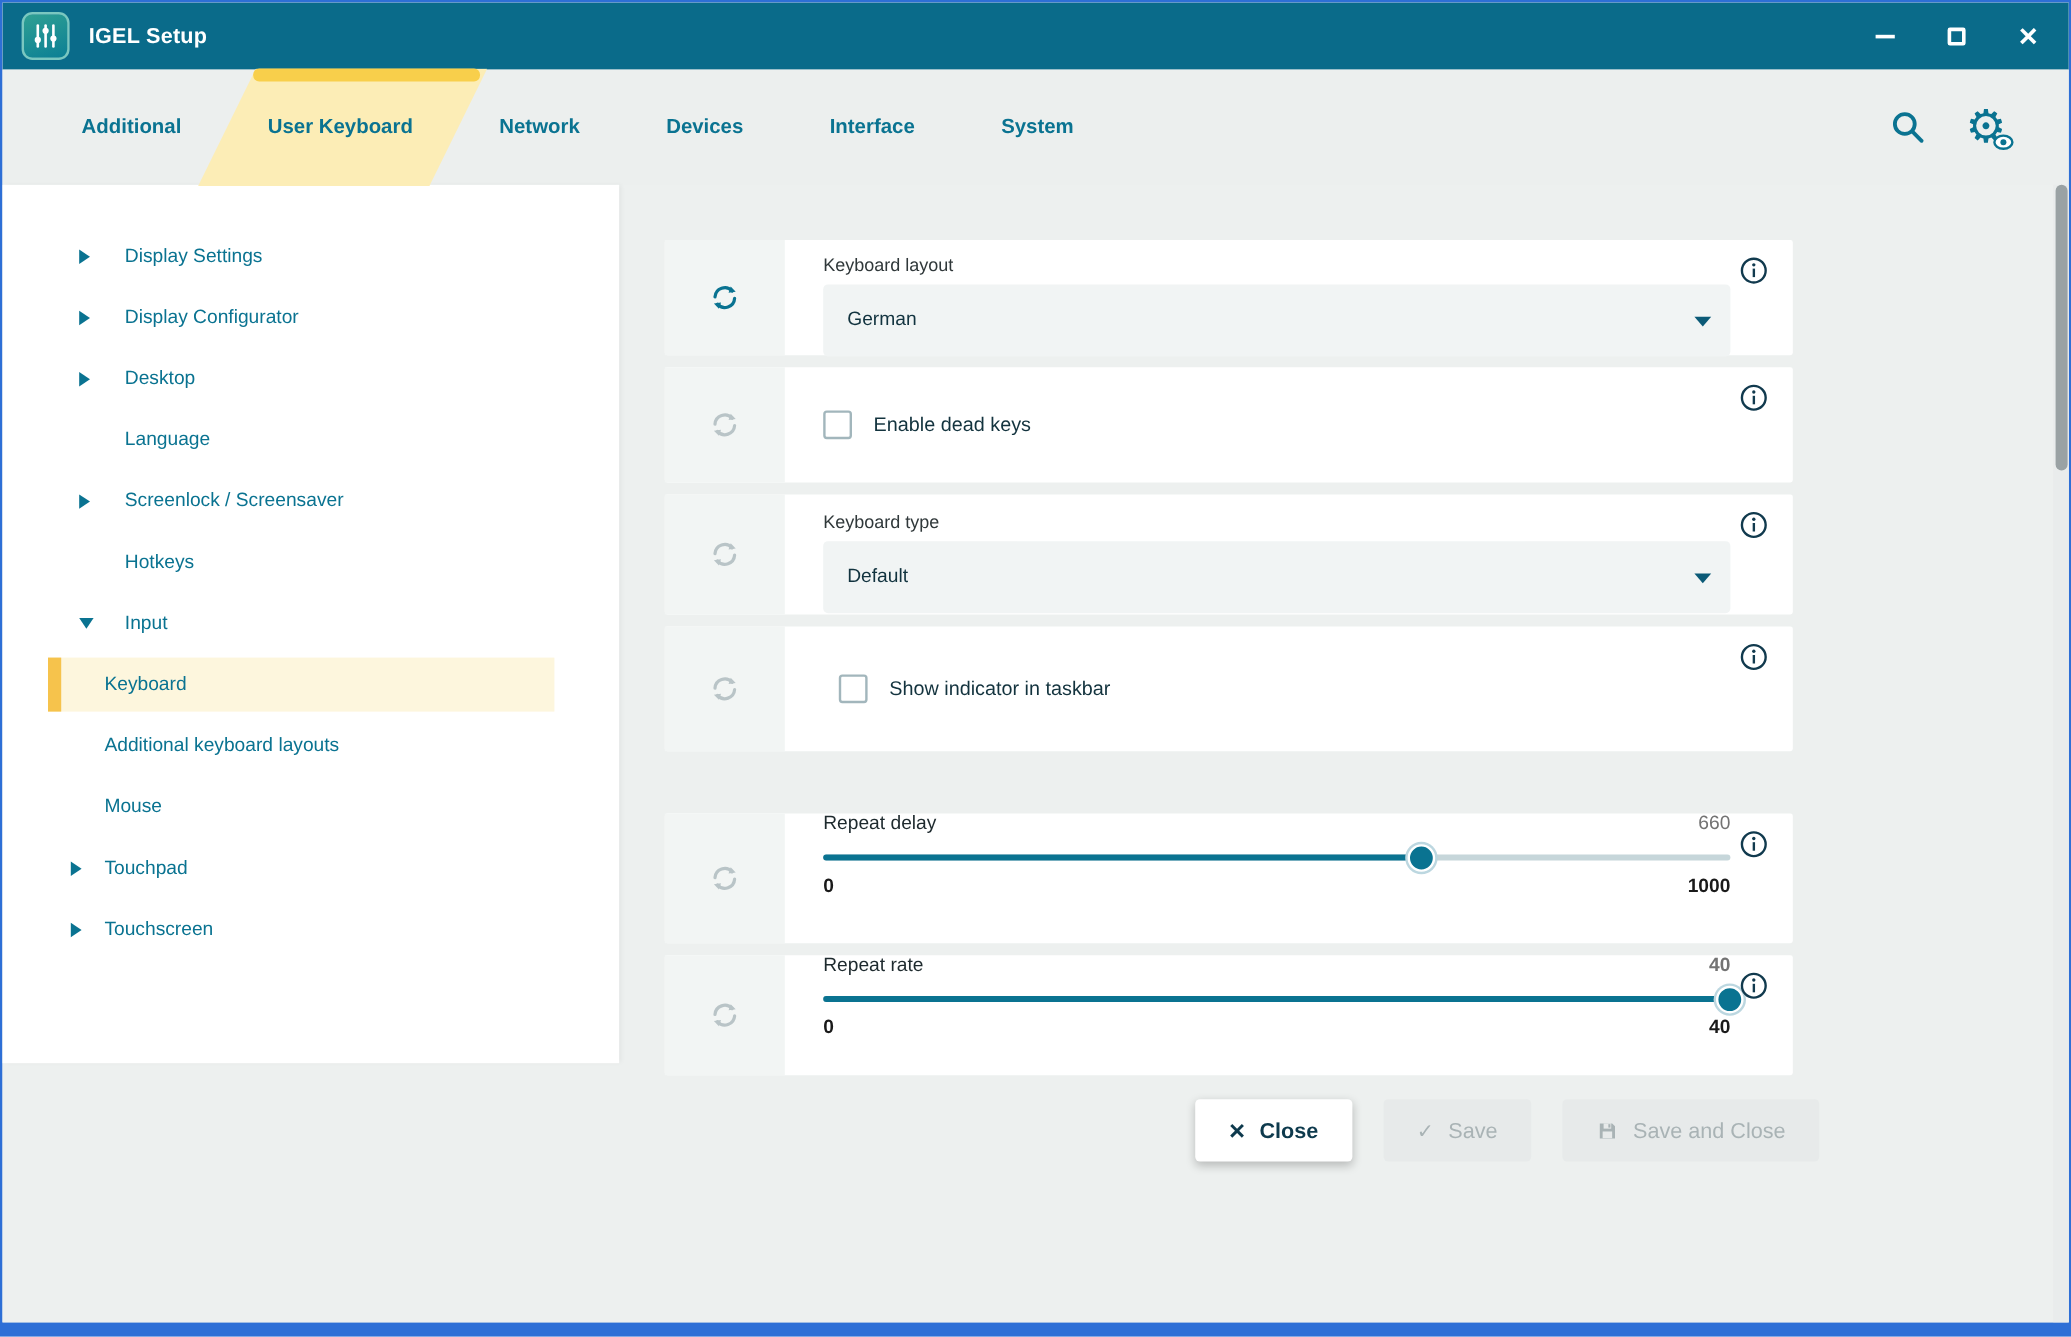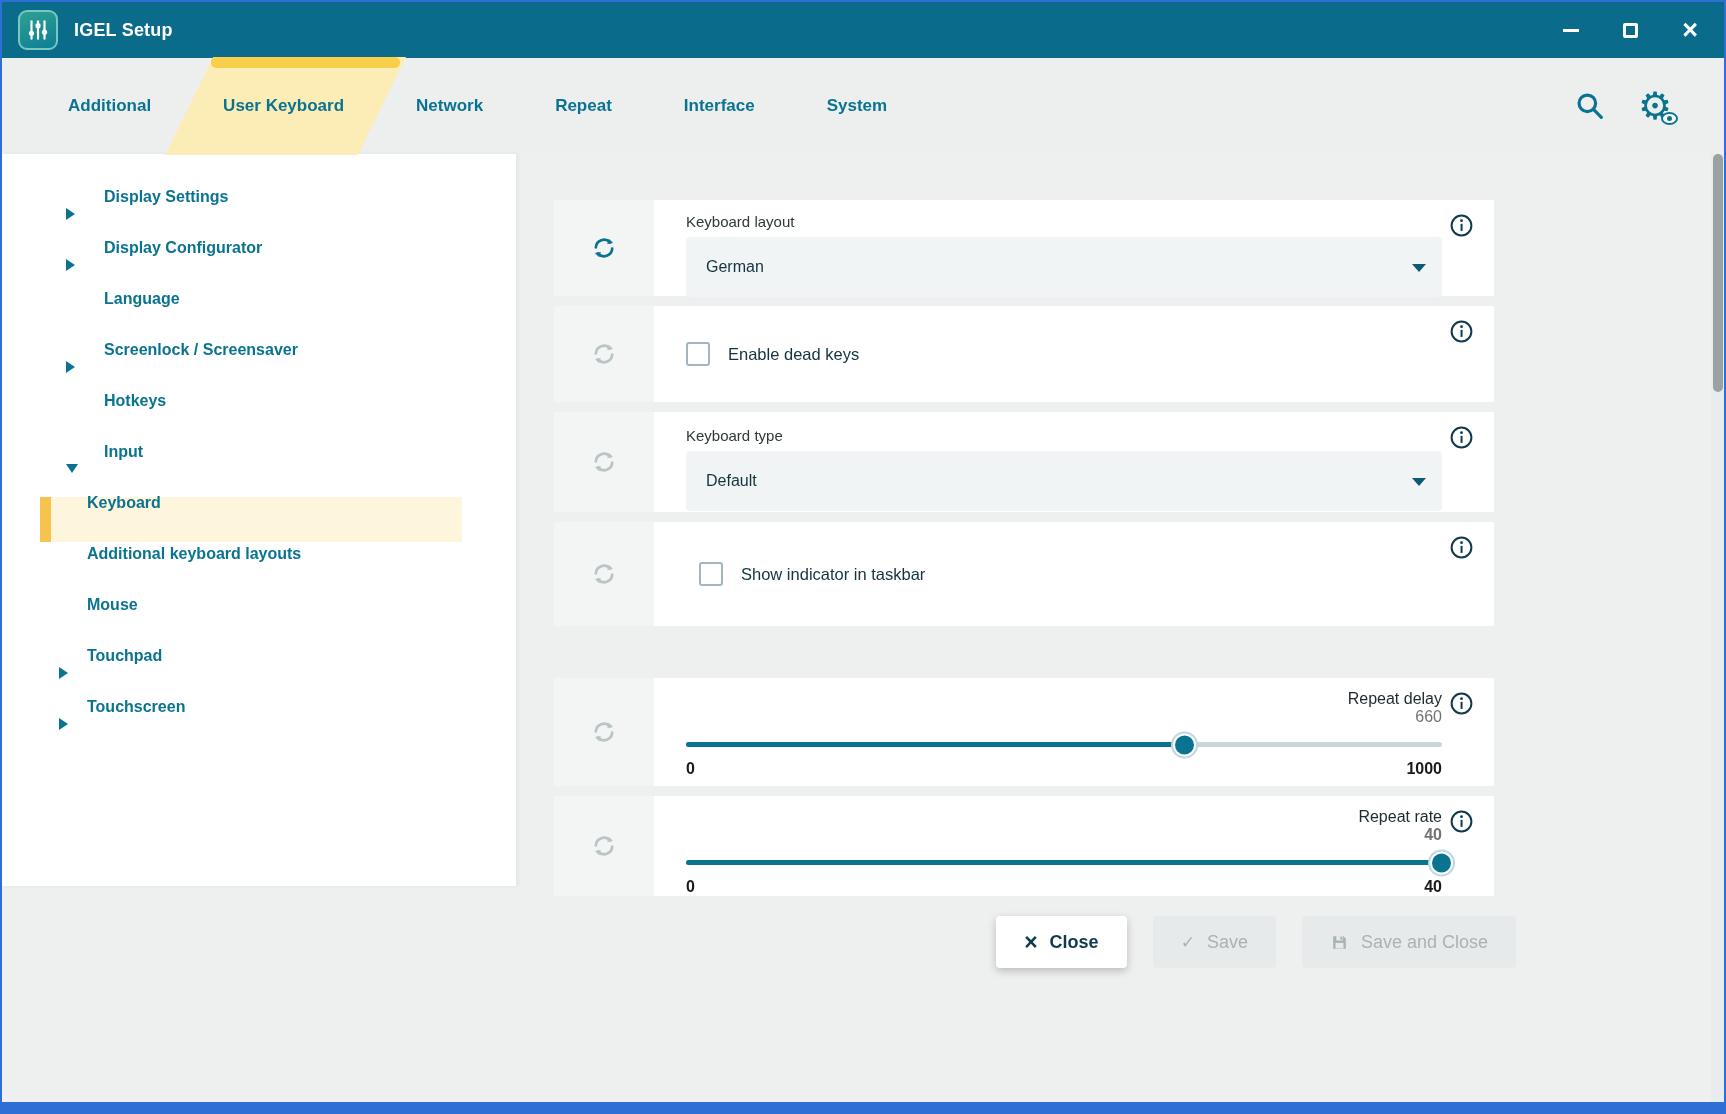--- a/index.html
+++ b/index.html
@@ -33,21 +33,21 @@
   .gear-eye { position:absolute; right:-6px; bottom:0; width:17px; height:13px; background:#fff;
       border:2px solid #0a7391; border-radius:50%; display:flex; align-items:center; justify-content:center; }
   .gear-pupil { width:5px; height:5px; background:#0a7391; border-radius:50%; }
 
   
   .body { flex:1; position:relative; background:#edf0ef; }
 
   
   .sidebar { position:absolute; left:0; top:0; width:514px; height:732px; background:#fff;
              padding-top:34px; box-shadow:2px 0 4px rgba(0,0,0,.05); }
-  .si { height:51px; display:flex; position:relative; font-size:16px; font-weight:700;
+  .si { height:51px; display:flex; align-items:center; position:relative; font-size:16px; font-weight:400;
         color:#0a7391; cursor:pointer; }
   .lvl0 { padding-left:64px; }
   .lvl1 { padding-left:57px; }
   .arrow-box { width:38px; display:flex; align-items:center; }
   .lvl1 .arrow-box { width:28px; }
   .tri-r { width:0; height:0; border-top:6px solid transparent; border-bottom:6px solid transparent;
            border-left:9px solid #0a7391; }
   .tri-d { width:0; height:0; border-left:6px solid transparent; border-right:6px solid transparent;
            border-top:9px solid #0a7391; }
   .si .lbl { position:relative; z-index:1; }
@@ -66,22 +66,22 @@
   .fld-label { font-size:15px; color:#30383a; }
   .select { background:#f1f4f4; border-radius:4px; height:60px; display:flex; align-items:center;
             padding:0 20px; font-size:16px; font-weight:500; color:#12333f; position:relative; cursor:pointer; }
   .select .caret { position:absolute; right:16px; top:50%; margin-top:-3px; width:0; height:0;
             border-left:7px solid transparent; border-right:7px solid transparent; border-top:8px solid #0b5a77; }
 
   .chk-row { display:flex; align-items:center; gap:18px; height:100%; }
   .checkbox { width:24px; height:24px; border:2px solid #a2b6bc; border-radius:3px; background:#fff; cursor:pointer; flex:0 0 24px; }
   .chk-label { font-size:16.5px; font-weight:500; color:#13333e; }
 
-  .sl-top { display:flex; justify-content:space-between; align-items:flex-end; padding-top:12px;
-            font-size:16px; color:#1e2a2e;flex-direction:column; }
+  .sl-top { display:flex; justify-content:space-between; align-items:flex-start; 
+            font-size:16px; color:#1e2a2e; }
   .sl-value { font-weight:500; color:#737373; }
   .sl-track { position:relative; height:5px; background:#c6d6da; border-radius:3px; margin-top:16px; cursor:pointer; }
   .sl-fill { position:absolute; left:0; top:0; height:100%; background:#0a7391; border-radius:3px; }
   .sl-thumb { position:absolute; top:50%; transform:translateY(-50%); width:23px; height:23px; border-radius:50%;
             background:#0a7391; border:2.5px solid #fff; box-shadow:0 0 0 2px #bcd7e0; cursor:grab; }
   .sl-minmax { display:flex; justify-content:space-between; margin-top:13px; font-size:16px; font-weight:700; color:#1a1a1a; }
 
   .h96 { height:96px; } .h100 { height:100px; } .h104 { height:104px;gap:13px; } .h108 { height:108px; }
   .card-gap { height:42px; }
   .lbl-pad { padding-top:13px; }
@@ -126,21 +126,21 @@
         </span>
       <span class="win-btn close-x">×</span>
     </div>
   </div>
 
   <div class="tabbar">
     <div class="tabs">
       <div class="tab">Additional</div>
       <div class="tab tab-active">User Keyboard</div>
       <div class="tab">Network</div>
-      <div class="tab">Repeat</div>
+      <div class="tab">Devices</div>
       <div class="tab">Interface</div>
       <div class="tab">System</div>
     </div>
     <div class="tab-actions">
       <span class="icon-btn">
         <svg width="32" height="32" viewBox="0 0 24 24" fill="none" stroke="#0a7391" stroke-width="2.4" stroke-linecap="round">
           <circle cx="10" cy="10" r="6.2"></circle>
             <line x1="14.8" y1="14.8" x2="20.5" y2="20.5"></line>
         </svg>
       </span>
@@ -162,20 +162,26 @@
           </span>
         <span class="lbl">Display Settings</span>
       </div>
       <div class="si lvl0">
         <span class="arrow-box">
             <span class="tri-r"></span>
           </span>
         <span class="lbl">Display Configurator</span>
       </div>
       <div class="si lvl0">
+        <span class="arrow-box">
+            <span class="tri-r"></span>
+          </span>
+        <span class="lbl">Desktop</span>
+      </div>
+      <div class="si lvl0">
         <span class="arrow-box"></span>
         <span class="lbl">Language</span>
       </div>
       <div class="si lvl0">
         <span class="arrow-box">
             <span class="tri-r"></span>
           </span>
         <span class="lbl">Screenlock / Screensaver</span>
       </div>
       <div class="si lvl0">

